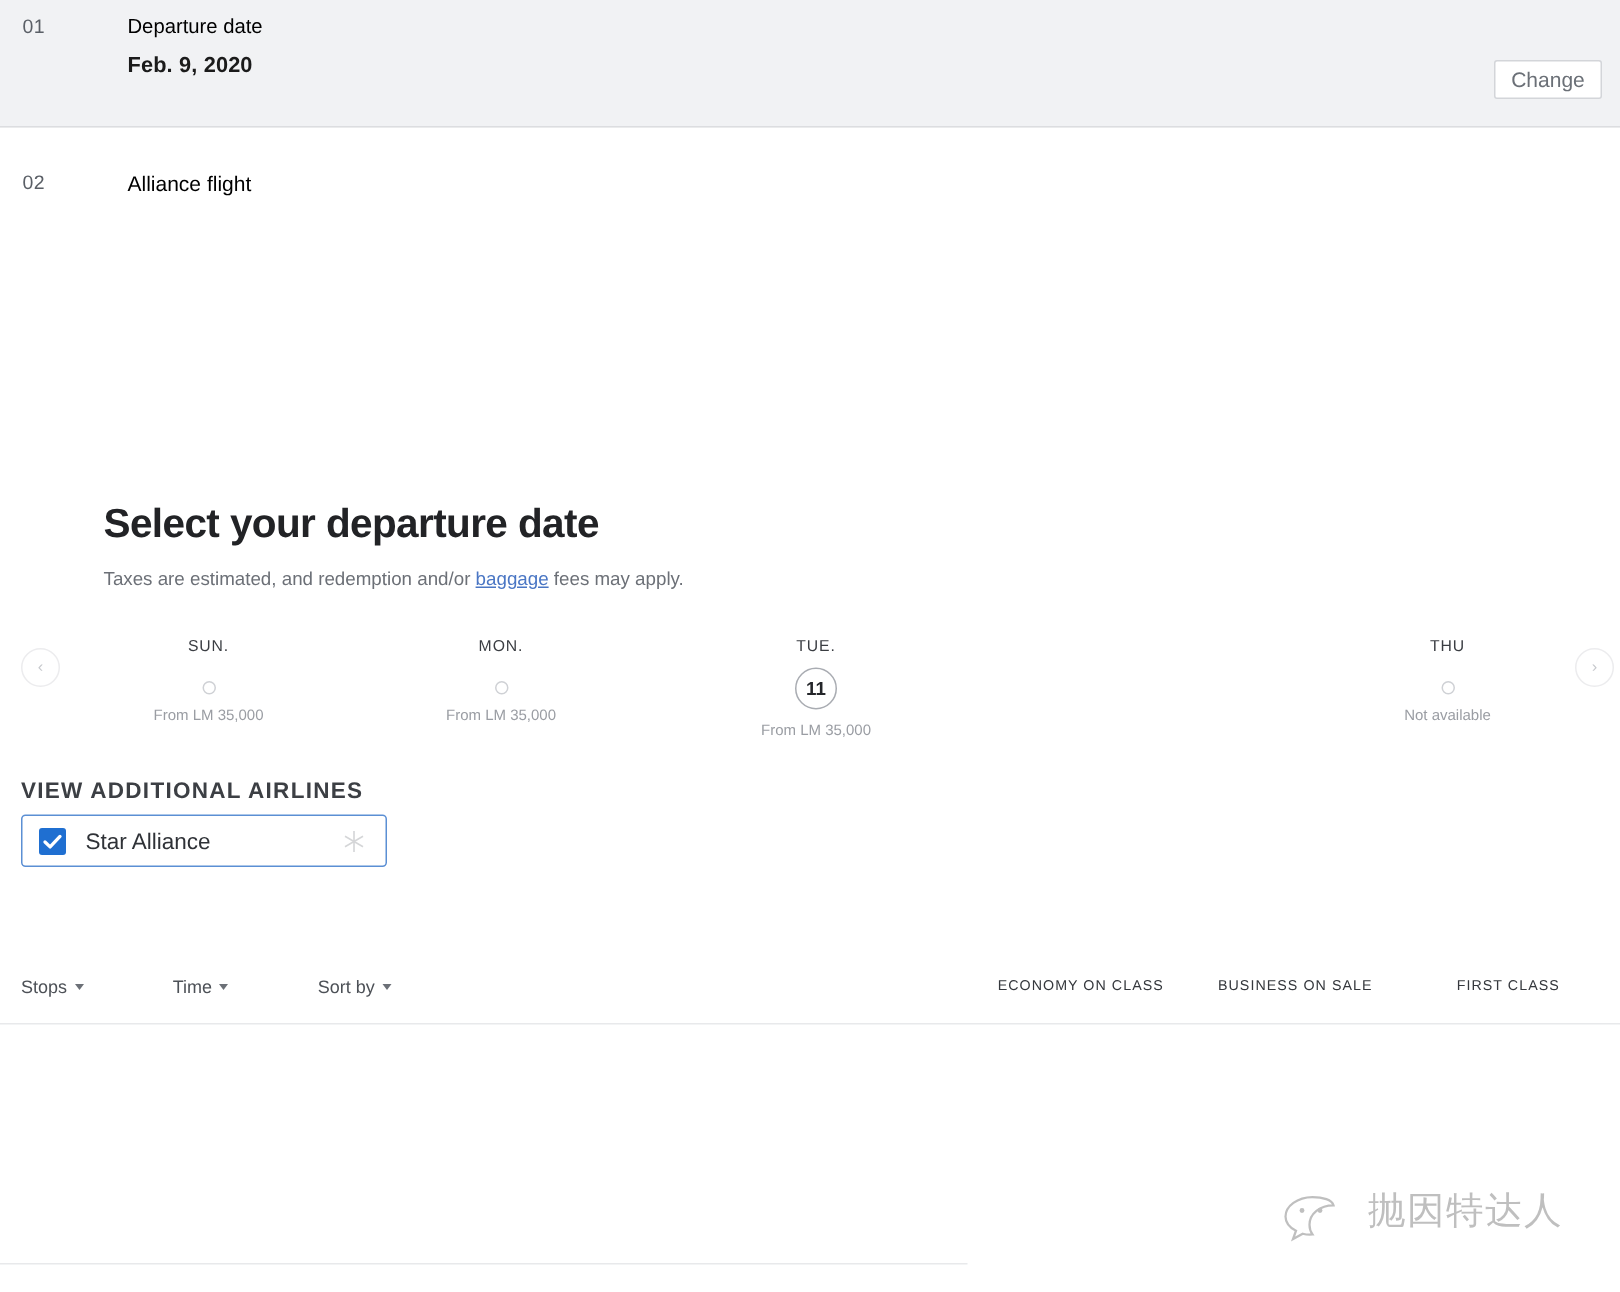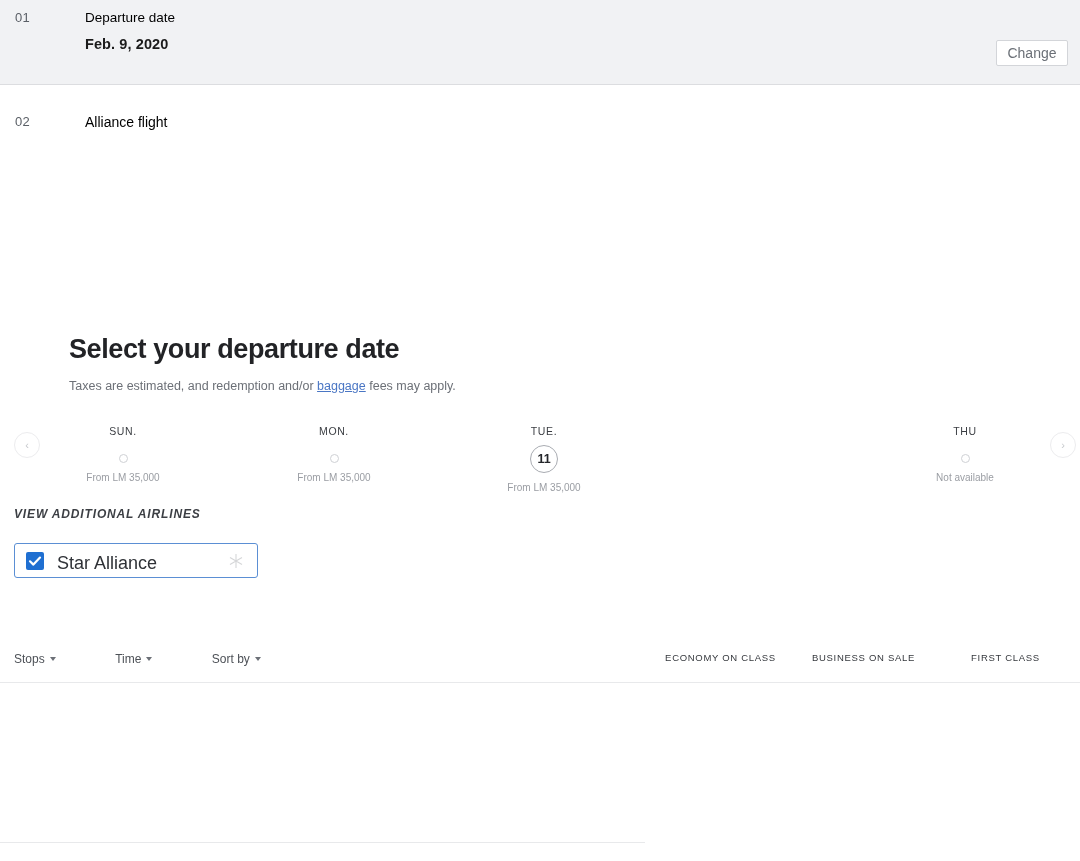--- a/index.html
+++ b/index.html
@@ -94,40 +94,39 @@
     width: 9px; height: 9px; border: 1px solid #cfd1d5;
     margin-top: 17px; line-height: 0; font-size: 0;
   }
   .day-price {
     margin-top: 9px; font-size: 10px; color: #9a9da3;
   }
   .day-col.unavail .day-price { color: #9a9da3; }
 
   
   .addl-label {
-    position: absolute; left: 14px; top: 362px;
-    font-size: 12px; font-weight: bold; color: #3c3f44;
+    position: absolute; left: 14px; top: 374px;
+    font-size: 15px; font-weight: bold; color: #3c3f44;
     letter-spacing: .85px;
-    font-style: italic;
   }
   .alliance-box {
     position: absolute; left: 14px; top: 398px;
     width: 244px; height: 35px;
     border: 1px solid #5b8fd4; border-radius: 3px;
     background: #fff; cursor: pointer;
   }
   .alliance-check {
     position: absolute; left: 11px; top: 8px;
     width: 18px; height: 18px; border-radius: 2px;
     background: #1f6fd1;
   }
   .alliance-check svg { display: block; }
   .alliance-name {
     position: absolute; left: 42px; top: 9px;
-    font-size: 18px; color: #2f3237;
+    font-size: 15px; color: #2f3237;
   }
   .alliance-logo {
     position: absolute; right: 12px; top: 8px;
     width: 18px; height: 18px; opacity: .28;
   }
 
   
   .divider-top {
     position: absolute; left: 0; top: 537px; width: 1080px;
     border-top: 1px solid #e8e9eb;
@@ -191,21 +190,21 @@
 
   <div class="content">
 
     <h1 class="title">Select your departure date</h1>
     <div class="subtitle"><span>Taxes are estimated, and redemption and/or </span><a href="#">baggage</a><span> fees may apply.</span></div>
 
     <div class="carousel">
       <div class="car-arrow left">‹</div>
       <div class="car-arrow right">›</div>
 
-      <div class="day-col" style="left:53px;">
+      <div class="day-col" style="left:69px;">
         <div class="day-name">SUN.</div>
         <div class="day-circle empty"></div>
         <div class="day-price">From LM 35,000</div>
       </div>
 
       <div class="day-col" style="left:264px;">
         <div class="day-name">MON.</div>
         <div class="day-circle empty"></div>
         <div class="day-price">From LM 35,000</div>
       </div>
@@ -268,14 +267,22 @@
 
       
       
       
     </div>
 
     <div class="row-sep" style="top:697px;"></div>
 
   </div>
 
+  <div class="watermark">
+    <svg width="52" height="40" viewBox="0 0 52 40" style="position:absolute;left:0;top:4px;">
+      <path d="M20 6 C10 6 2 12 2 19 C2 23 5 26.5 9 28.5 L7 34 L13.5 30.5 C15.5 31 17.8 31.2 20 31 C18.6 29 18 26.8 18 24.5 C18 17 25 11.5 34 11.5 C33 8 27 6 20 6 Z" fill="none" stroke="#8b8b8b" stroke-width="1.5"></path>
+      <circle cx="13" cy="15" r="1.6" fill="#8b8b8b"></circle>
+      <circle cx="25" cy="15" r="1.6" fill="#8b8b8b"></circle>
+    </svg>
+    <div class="wm-text">抛因特达人</div>
+  </div>
 
 </div>
 
 </body></html>

